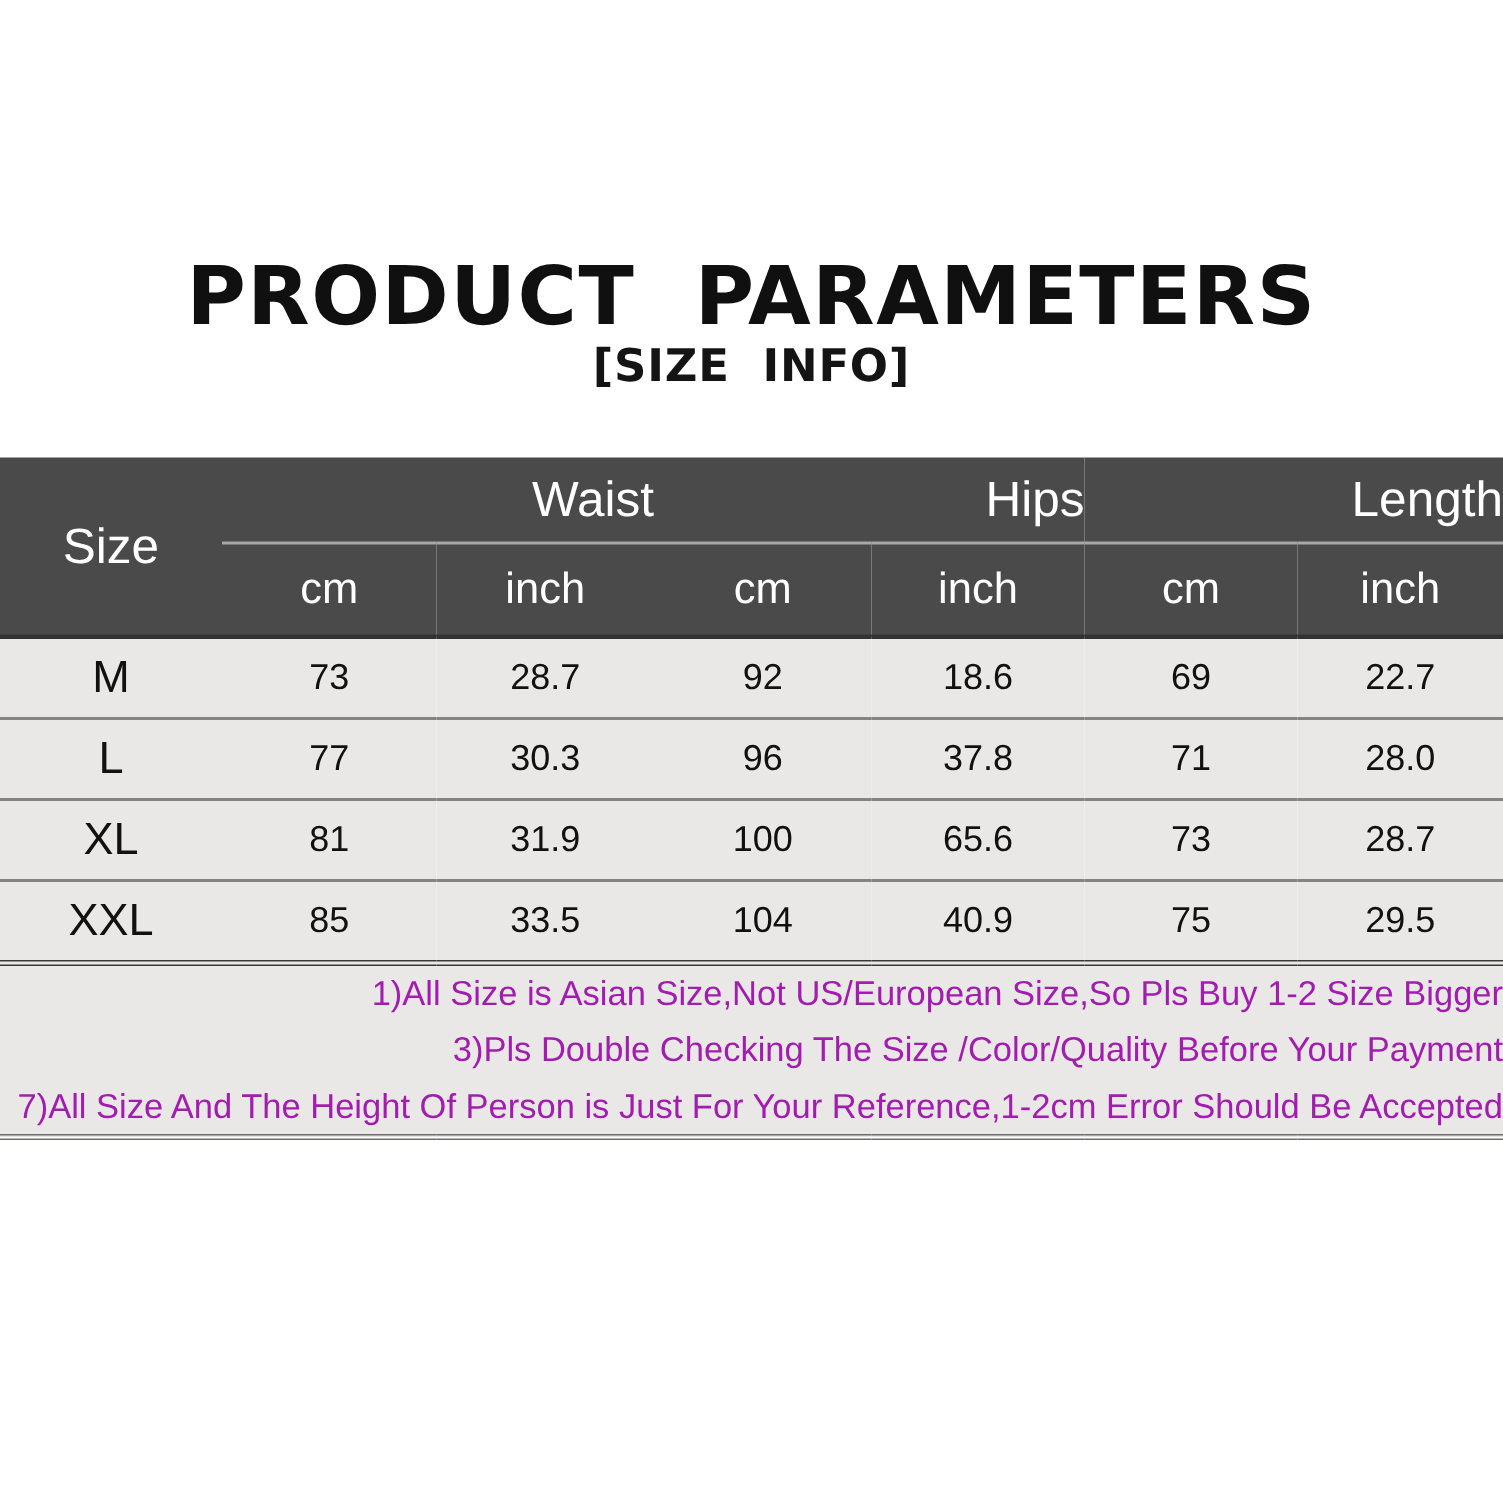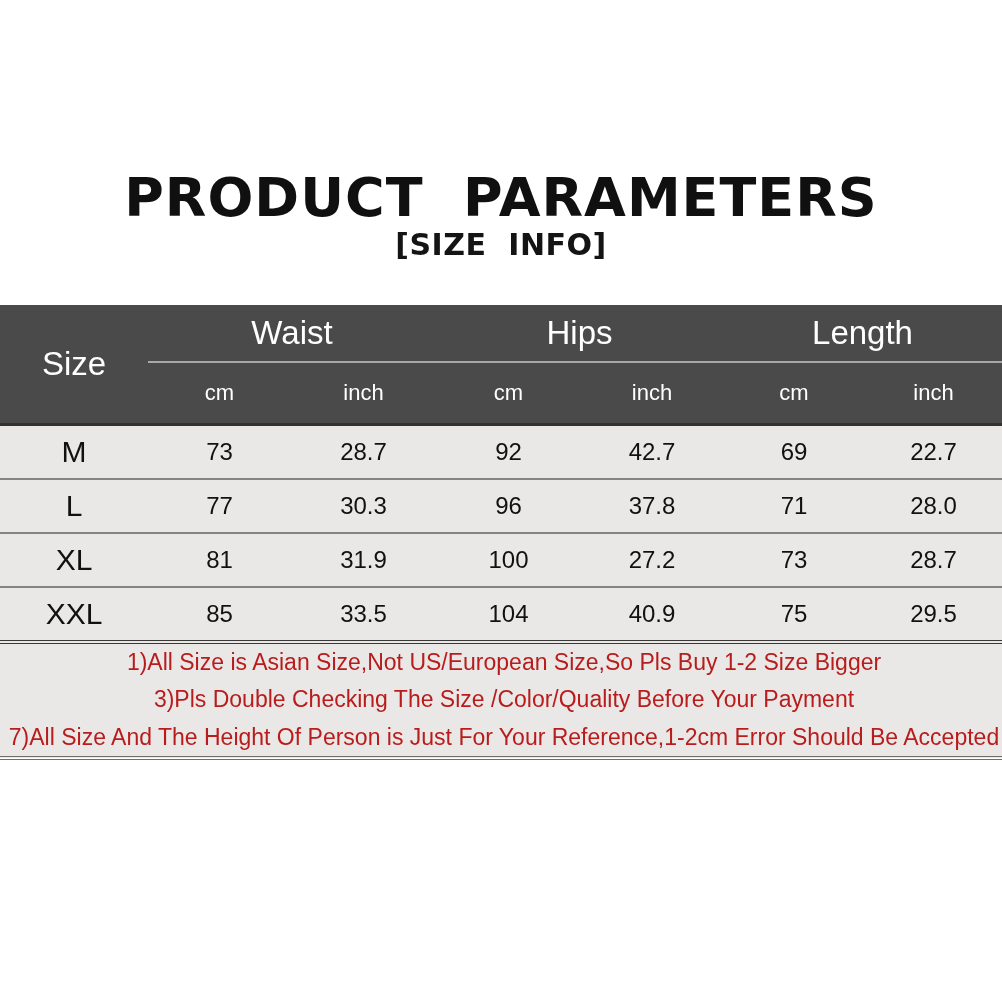--- a/index.html
+++ b/index.html
@@ -67,29 +67,30 @@
     color: #ffffff;
     font-family: "Liberation Sans", sans-serif;
     text-align: center;
     vertical-align: middle;
     font-weight: normal;
   }
   .hdr-group {
     height: 56px;
     font-size: 33px;
     border-bottom: 2px solid #a9a8a6;
+    text-align: right;
   }
   .hdr-size {
     height: 116px;
     font-size: 33px;
     border-bottom: 3px solid #333232;
   }
   .hdr-sub {
     height: 60px;
-    font-size: 22px;
+    font-size: 29px;
     border-bottom: 3px solid #333232;
   }
 
   
   .data-row td {
     background: #e9e8e6;
     height: 52px;
     text-align: center;
     vertical-align: middle;
     font-family: "Liberation Sans", sans-serif;
@@ -111,24 +112,24 @@
   
   .notes-cell {
     background: #e9e8e6;
     padding: 18px 6px 26px 6px;
     border-top: 3px solid #4a4947;
     border-bottom: 4px double #6e6d6b;
   }
   .note-line {
     font-family: "Liberation Sans", sans-serif;
     font-size: 23px;
-    color: #b91c1c;
+    color: #a21caf;
     line-height: 1.62;
     white-space: nowrap;
-    text-align: center;
+    text-align: right;
     padding-left: 6px;
   }
 </style>
 </head>
 <body>
 
 <div class="page">
 
   <div class="title-block">
     <div class="main-title">PRODUCT  PARAMETERS</div>
@@ -160,39 +161,39 @@
         <th class="hdr-cell hdr-sub">cm</th>
         <th class="hdr-cell hdr-sub">inch</th>
       </tr>
     </thead>
     <tbody>
       <tr class="data-row">
         <td class="size-col">M</td>
         <td>73</td>
         <td>28.7</td>
         <td>92</td>
-        <td>42.7</td>
+        <td>18.6</td>
         <td>69</td>
         <td>22.7</td>
       </tr>
       <tr class="data-row">
         <td class="size-col">L</td>
         <td>77</td>
         <td>30.3</td>
         <td>96</td>
         <td>37.8</td>
         <td>71</td>
         <td>28.0</td>
       </tr>
       <tr class="data-row">
         <td class="size-col">XL</td>
         <td>81</td>
         <td>31.9</td>
         <td>100</td>
-        <td>27.2</td>
+        <td>65.6</td>
         <td>73</td>
         <td>28.7</td>
       </tr>
       <tr class="data-row last">
         <td class="size-col">XXL</td>
         <td>85</td>
         <td>33.5</td>
         <td>104</td>
         <td>40.9</td>
         <td>75</td>

